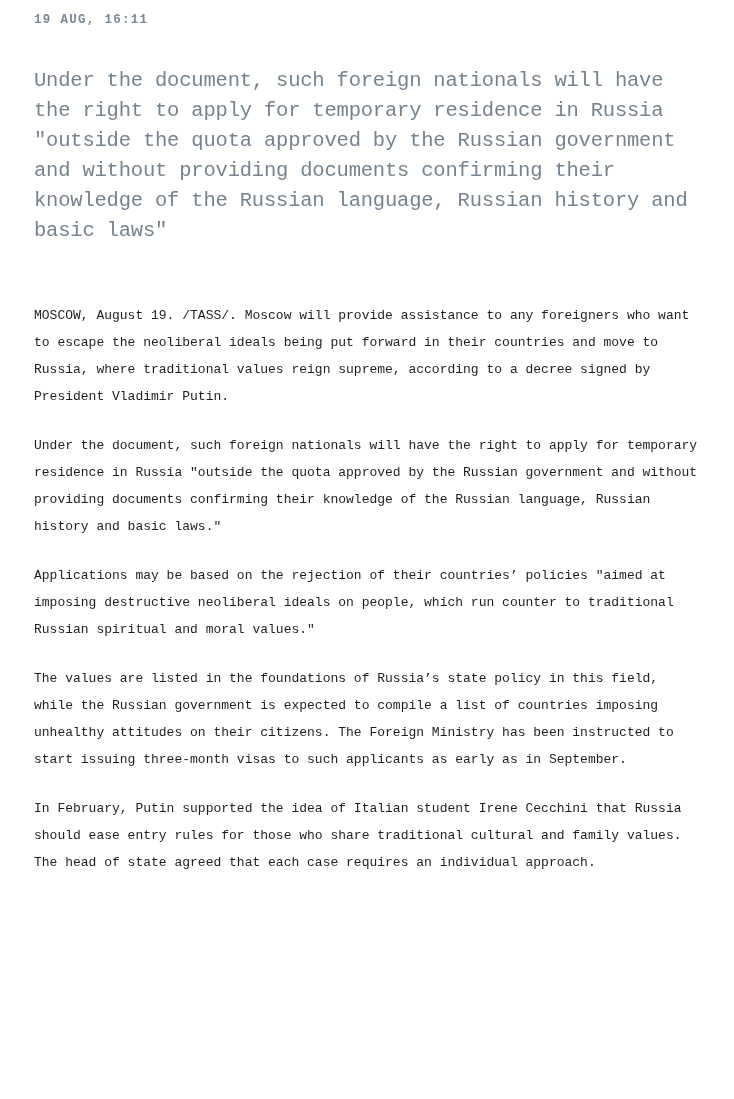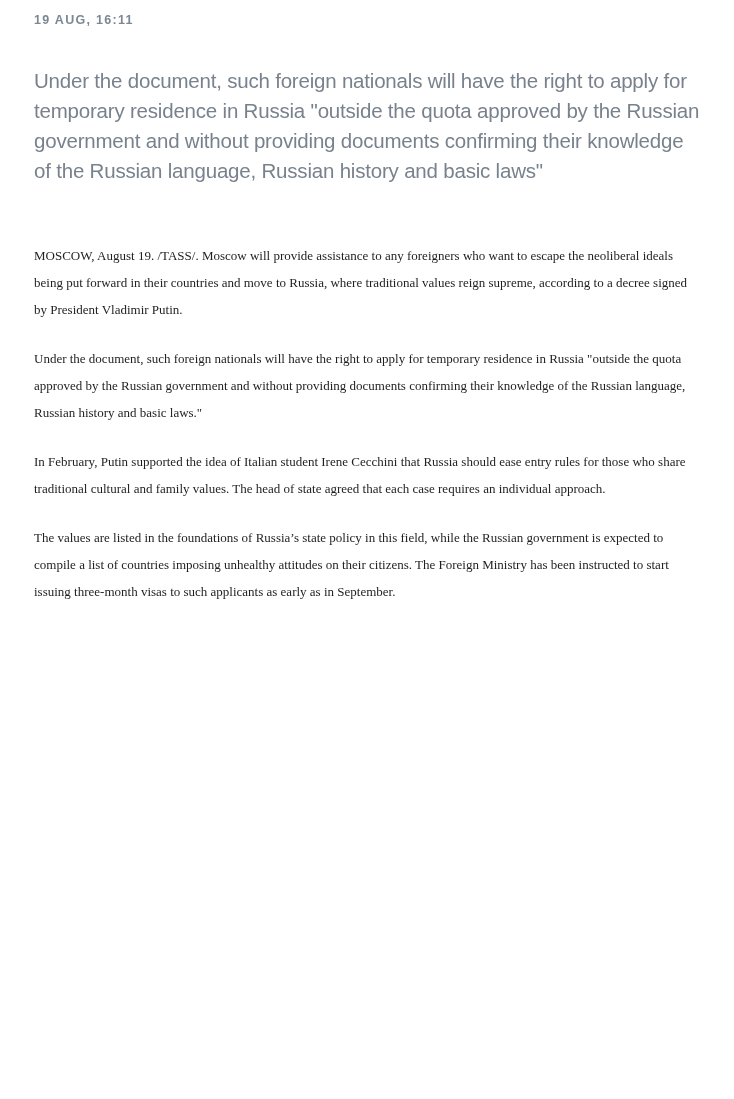--- a/index.html
+++ b/index.html
@@ -1,15 +1,15 @@
 <!DOCTYPE html>
 <html><head>
 <meta charset="utf-8">
 <style>
-  * { margin: 0; padding: 0; box-sizing: border-box; }
+  * { margin: 0; padding: 0; box-sizing: border-box; font-family: Liberation Mono, monospace; }
   html, body {
     background: #ffffff;
     font-family: "Liberation Sans", sans-serif;
   }
   .page {
     width: 734px;
     height: 1099px;
     background: #ffffff;
     overflow: hidden;
   }
@@ -60,18 +60,19 @@
   <article class="article">
 
     <div class="timestamp">19 AUG, 16:11</div>
 
 
     <div class="lead">Under the document, such foreign nationals will have the right to apply for temporary residence in Russia "outside the quota approved by the Russian government and without providing documents confirming their knowledge of the Russian language, Russian history and basic laws"</div>
 
     <div class="body-text">
       <p>MOSCOW, August 19. /TASS/. Moscow will provide assistance to any foreigners who want to escape the neoliberal ideals being put forward in their countries and move to Russia, where traditional values reign supreme, according to a decree signed by President Vladimir Putin.</p>
       <p>Under the document, such foreign nationals will have the right to apply for temporary residence in Russia "outside the quota approved by the Russian government and without providing documents confirming their knowledge of the Russian language, Russian history and basic laws."</p>
+      <p>Applications may be based on the rejection of their countries’ policies "aimed at imposing destructive neoliberal ideals on people, which run counter to traditional Russian spiritual and moral values."</p>
+      <p>The values are listed in the foundations of Russia’s state policy in this field, while the Russian government is expected to compile a list of countries imposing unhealthy attitudes on their citizens. The Foreign Ministry has been instructed to start issuing three-month visas to such applicants as early as in September.</p>
       <p>In February, Putin supported the idea of Italian student Irene Cecchini that Russia should ease entry rules for those who share traditional cultural and family values. The head of state agreed that each case requires an individual approach.</p>
-      <p>The values are listed in the foundations of Russia’s state policy in this field, while the Russian government is expected to compile a list of countries imposing unhealthy attitudes on their citizens. The Foreign Ministry has been instructed to start issuing three-month visas to such applicants as early as in September.</p>
     </div>
 
   </article>
 </div>
 
 </body></html>

